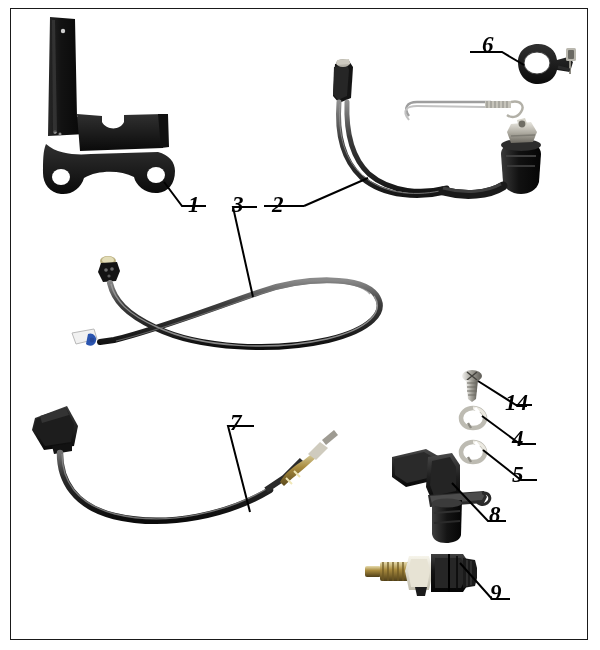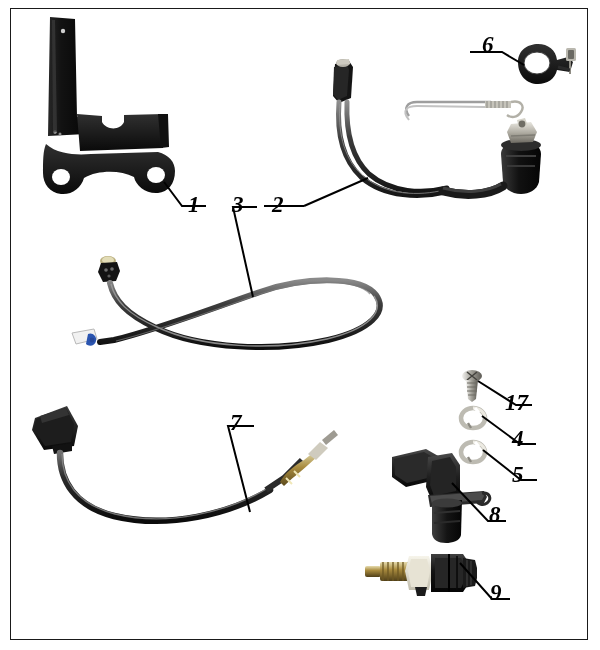--- a/index.html
+++ b/index.html
@@ -340,19 +340,19 @@
 
   <svg class="lead" style="left:458px;top:561px;" width="56" height="42">
     <path d="M2,2 L34,38 L52,38" stroke="#000" stroke-width="2" fill="none"></path>
   </svg>
 
   <div class="lbl" style="left:188px;top:193px;">1</div>
   <div class="lbl" style="left:232px;top:193px;">3</div>
   <div class="lbl" style="left:272px;top:193px;">2</div>
   <div class="lbl" style="left:482px;top:33px;">6</div>
   <div class="lbl" style="left:230px;top:411px;">7</div>
-  <div class="lbl" style="left:505px;top:391px;">17</div>
+  <div class="lbl" style="left:505px;top:391px;">14</div>
   <div class="lbl" style="left:512px;top:427px;">4</div>
   <div class="lbl" style="left:512px;top:463px;">5</div>
   <div class="lbl" style="left:489px;top:503px;">8</div>
   <div class="lbl" style="left:490px;top:581px;">9</div>
 
 </div>
 
 </body></html>

